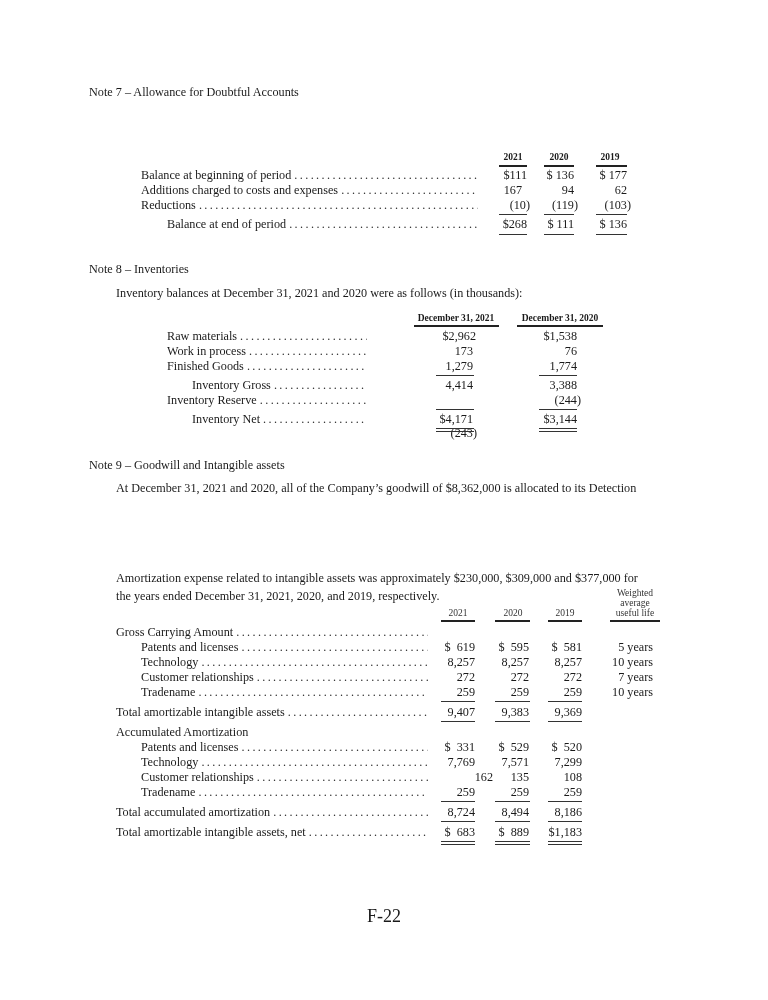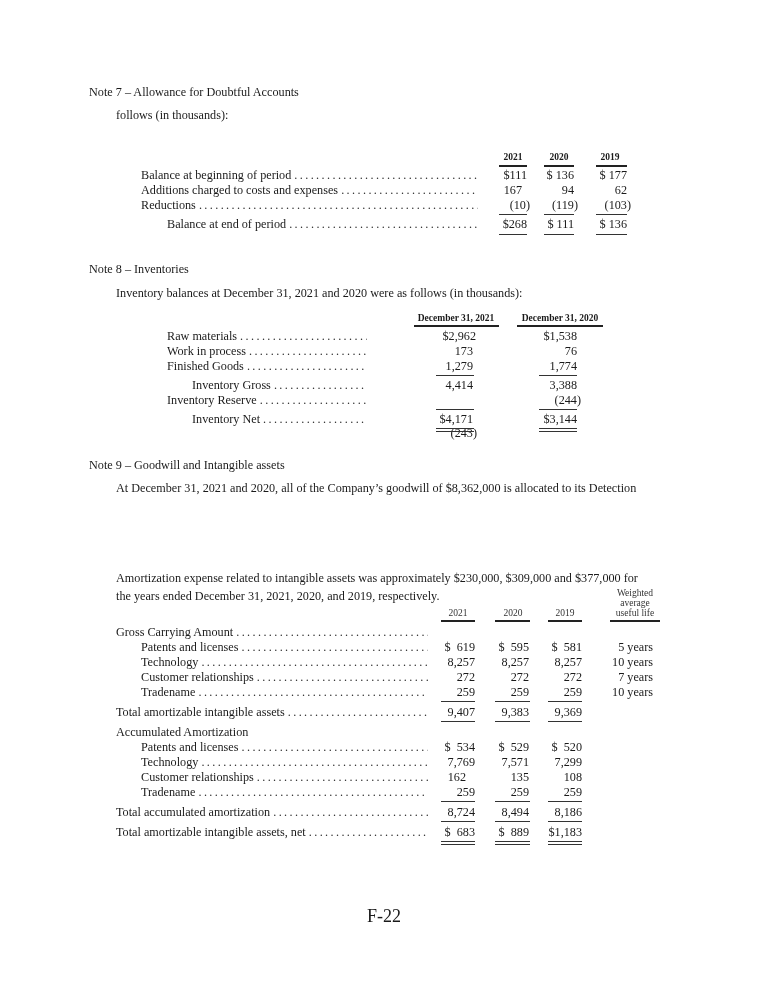--- a/index.html
+++ b/index.html
@@ -20,21 +20,20 @@
   .rule { position: absolute; height: 0; border-top: 1px solid #333; }
   .rule-thick { position: absolute; height: 0; border-top: 2px solid #222; }
   .drule { position: absolute; height: 2px; border-top: 1px solid #333; border-bottom: 1px solid #333; }
   .pagenum { font-size: 18px; }
 </style>
 </head>
 <body>
 
 <div class="abs heading" style="left:89px; top:85px;">Note 7 – Allowance for Doubtful Accounts</div>
 <div class="abs para" style="left:116px; top:107px; width:600px;">
-  <div>follows (in thousands):</div>
 </div>
 
 <div>
   <div class="hdr" style="left:499px; top:152px; width:28px;">2021</div>
   <div class="hdr" style="left:544px; top:152px; width:30px;">2020</div>
   <div class="hdr" style="left:593px; top:152px; width:34px;">2019</div>
   <div class="rule-thick" style="left:499px; top:165px; width:28px;"></div>
   <div class="rule-thick" style="left:544px; top:165px; width:30px;"></div>
   <div class="rule-thick" style="left:596px; top:165px; width:31px;"></div>
 
@@ -187,33 +186,33 @@
   <div class="rule" style="left:441px; top:721px; width:34px;"></div>
   <div class="rule" style="left:495px; top:721px; width:35px;"></div>
   <div class="rule" style="left:548px; top:721px; width:34px;"></div>
 
   <div class="row" style="left:0; top:725px; width:768px;">
     <div class="label" style="left:116px; width:312px;">Accumulated Amortization</div>
   </div>
 
   <div class="row" style="left:0; top:740px; width:768px;">
     <div class="label" style="left:141px; width:287px;"><span>Patents and licenses</span> <span class="dots">...................................................</span></div>
-    <div class="cell" style="left:435px; width:40px; white-space:pre;">$  534</div>
+    <div class="cell" style="left:435px; width:40px; white-space:pre;">$  331</div>
     <div class="cell" style="left:489px; width:40px; white-space:pre;">$  529</div>
     <div class="cell" style="left:542px; width:40px; white-space:pre;">$  520</div>
   </div>
   <div class="row" style="left:0; top:755px; width:768px;">
     <div class="label" style="left:141px; width:287px;"><span>Technology</span> <span class="dots">...................................................</span></div>
     <div class="cell" style="left:435px; width:40px;">7,769</div>
     <div class="cell" style="left:489px; width:40px;">7,571</div>
     <div class="cell" style="left:542px; width:40px;">7,299</div>
   </div>
   <div class="row" style="left:0; top:770px; width:768px;">
     <div class="label" style="left:141px; width:287px;"><span>Customer relationships</span> <span class="dots">...................................................</span></div>
-    <div class="cell" style="left:426px; width:40px;font-family:Liberation Serif, serif;">162</div>
+    <div class="cell" style="left:453px; width:40px;font-family:Liberation Serif, serif;">162</div>
     <div class="cell" style="left:489px; width:40px;">135</div>
     <div class="cell" style="left:542px; width:40px;">108</div>
   </div>
   <div class="row" style="left:0; top:785px; width:768px;">
     <div class="label" style="left:141px; width:287px;"><span>Tradename</span> <span class="dots">...................................................</span></div>
     <div class="cell" style="left:435px; width:40px;">259</div>
     <div class="cell" style="left:489px; width:40px;">259</div>
     <div class="cell" style="left:542px; width:40px;">259</div>
   </div>
   <div class="rule" style="left:441px; top:801px; width:34px;"></div>

